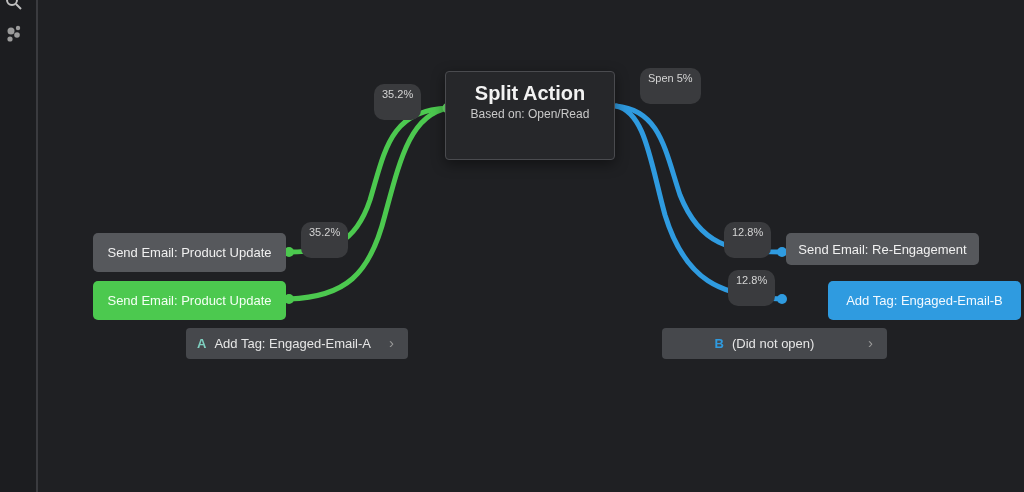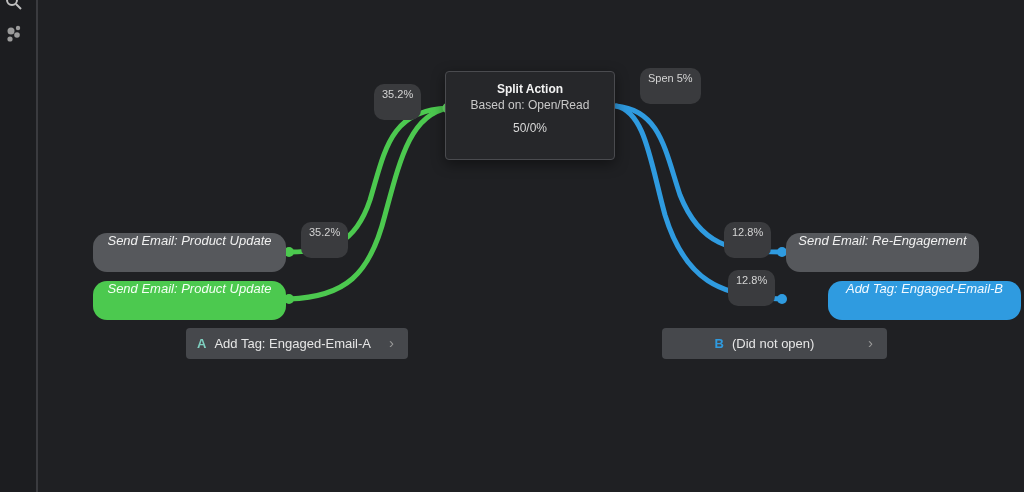--- a/index.html
+++ b/index.html
@@ -13,36 +13,35 @@
   .sidebar {
     position:absolute; left:0; top:0; width:36px; height:492px;
     background:#1c1d20;
     border-right:2px solid #3a3b3f;
   }
   .sb-icon { position:absolute; left:2px; width:24px; height:24px; }
   .canvas { position:absolute; left:38px; top:0; right:0; bottom:0; }
   svg.wires { position:absolute; left:0; top:0; }
   .node {
     position:absolute; box-sizing:border-box;
-    border-radius:14px; font-size:13px;
-    display:flex; align-items:flex-start; justify-content:center;
+    border-radius:5px; font-size:13px;
+    display:flex; align-items:center; justify-content:center;
     white-space:nowrap;
-    font-style:italic;
   }
   .node.gray { background:#56585c; color:#f0f0f0; }
   .node.green { background:#4cc94f; color:#f4fff4; }
   .node.blue { background:#2f9be0; color:#f2f9ff; }
   .split {
     position:absolute; left:445px; top:71px; width:170px; height:89px;
     box-sizing:border-box; background:#26272a;
     border:1px solid #4a4b4f; border-radius:4px;
     text-align:center;
     box-shadow:0 4px 14px rgba(0,0,0,0.45);
   }
-  .split .title { font-size:12px; font-weight:bold; color:#f2f2f2; margin-top:10px; }
+  .split .title { font-size:20px; font-weight:bold; color:#f2f2f2; margin-top:10px; }
   .split .sub { font-size:12px; color:#c9c9c9; margin-top:2px; }
   .split .pct { font-size:12px; color:#d8d8d8; margin-top:9px; }
   .pill {
     position:absolute; height:36px; line-height:20px; padding:0 8px;
     background:#3a3b3e; color:#d4d4d4; font-size:11px;
     border-radius:10px; box-sizing:border-box; white-space:nowrap;
   }
   .branch {
     position:absolute; height:31px; box-sizing:border-box;
     background:#46484c; border-radius:4px;
@@ -79,37 +78,36 @@
 
   <path d="M616 106 C 660 110, 665 150, 680 195 C 700 245, 730 252, 782 252" fill="none" stroke="#2f9be0" stroke-width="5" stroke-linecap="round"></path>
   <path d="M616 106 C 645 112, 650 160, 665 215 C 685 280, 720 297, 782 299" fill="none" stroke="#2f9be0" stroke-width="5" stroke-linecap="round"></path>
   <circle cx="782" cy="252" r="5" fill="#2f9be0"></circle>
   <circle cx="782" cy="299" r="5" fill="#2f9be0"></circle>
 </svg>
 
 <div class="split">
   <div class="title">Split Action</div>
   <div class="sub">Based on: Open/Read</div>
-  <div class="pct">50/0%</div>
 </div>
 
 <div class="pill" style="left:374px; top:84px;">35.2%</div>
 <div class="pill" style="left:640px; top:68px;">Spen 5%</div>
 <div class="pill" style="left:301px; top:222px;">35.2%</div>
 <div class="pill" style="left:724px; top:222px;">12.8%</div>
 <div class="pill" style="left:728px; top:270px;">12.8%</div>
 
 <div class="node gray" style="left:93px; top:233px; width:193px; height:39px;">
   <span>Send Email: Product Update</span>
 </div>
 <div class="node green" style="left:93px; top:281px; width:193px; height:39px;">
   <span>Send Email: Product Update</span>
 </div>
 
-<div class="node gray" style="left:786px; top:233px; width:193px; height:39px;">
+<div class="node gray" style="left:786px; top:233px; width:193px; height:32px;">
   <span>Send Email: Re-Engagement</span>
 </div>
 <div class="node blue" style="left:828px; top:281px; width:193px; height:39px;">
   <span>Add Tag: Engaged-Email-B</span>
 </div>
 
 <div class="branch" style="left:186px; top:328px; width:222px; padding-left:11px;">
   <span class="letter" style="color:#7fd0c0;">A</span>
   <span>Add Tag: Engaged-Email-A</span>
   <span class="chev">›</span>

